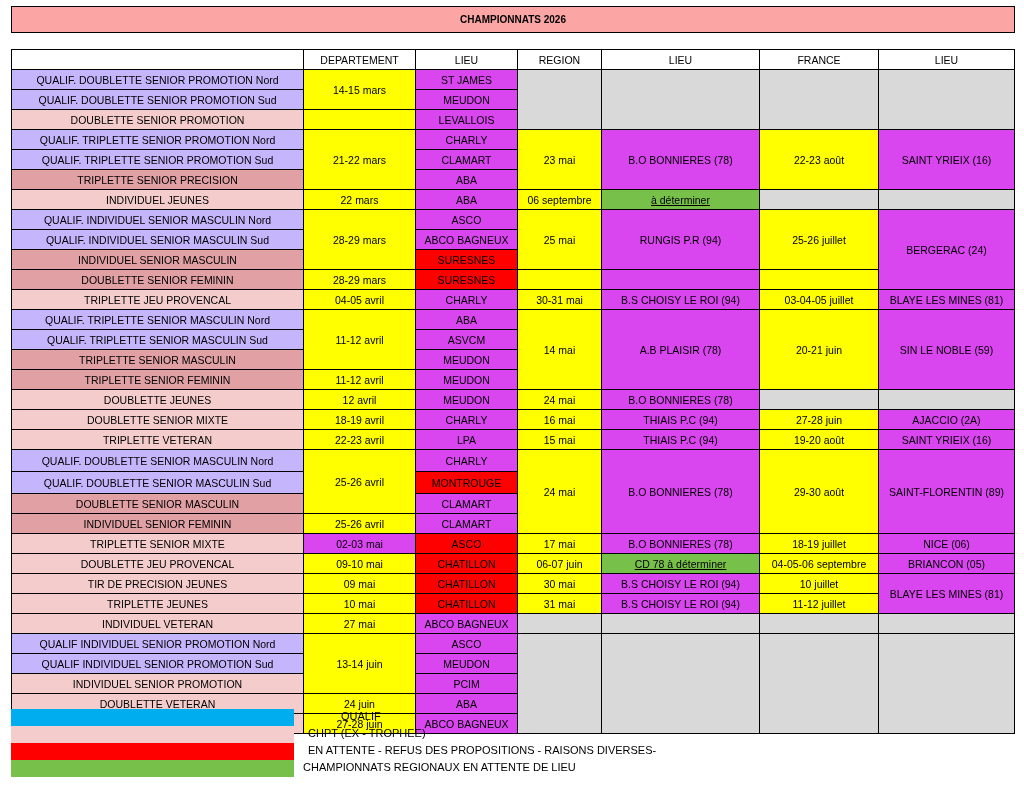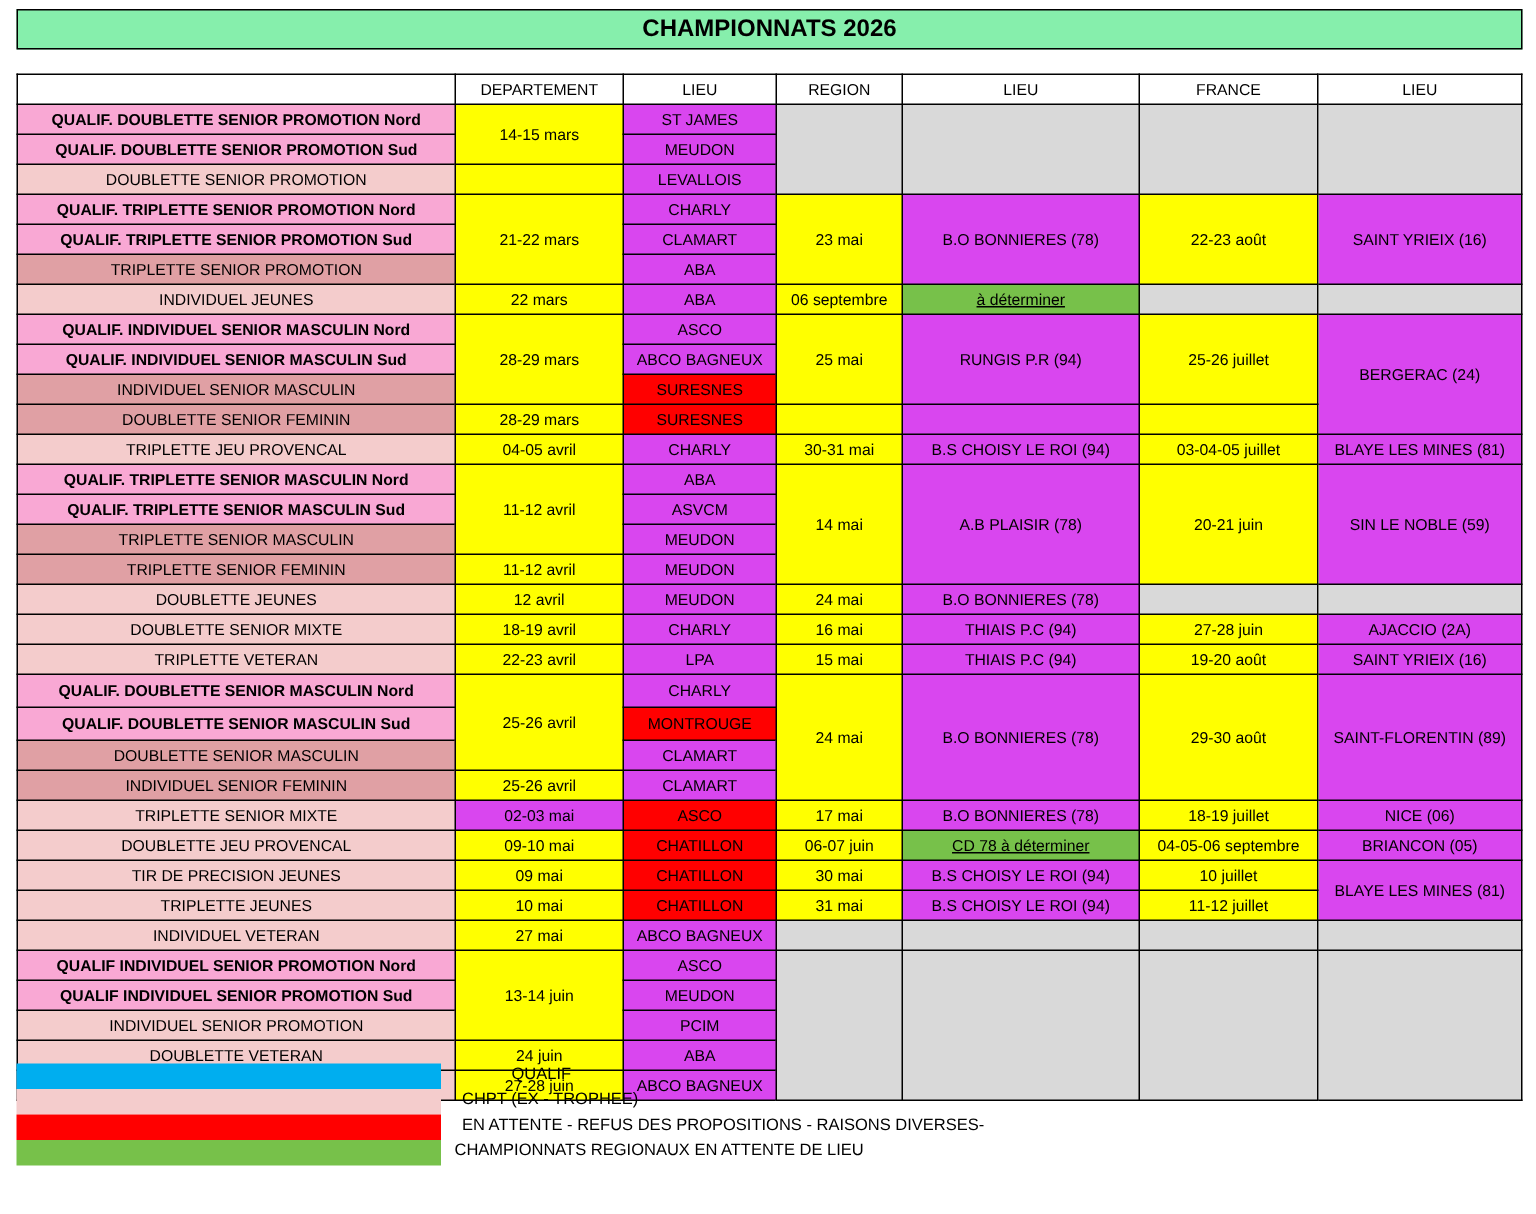--- a/index.html
+++ b/index.html
@@ -11,21 +11,21 @@
     color:#000000;
     overflow:hidden;
   }
   .page{position:relative;width:1024px;height:809px;}
 
   
   .title-bar{
     position:absolute;left:11px;top:6px;width:1002px;height:25px;
     border:1px solid #000;
     display:flex;align-items:center;justify-content:center;
-    font-weight:bold;font-size:16px;background:#86efac;
+    font-weight:bold;font-size:10px;background:#fca5a5;
   }
 
   
   table.sched{
     position:absolute;left:11px;top:49px;
     border-collapse:collapse;
     table-layout:fixed;
   }
   table.sched td, table.sched th{
     border:1px solid #000;
@@ -46,21 +46,21 @@
   col.c6{width:136px;}
 
   thead th{
     background:#ffffff;font-weight:normal;font-size:11px;height:21px;
   }
   th.blank{border:none;background:transparent;}
 
   td.lbl{text-align:left;padding-left:4px;font-size:10.5px;}
 
   
-  .c-qualif{background:#f9a8d4;font-weight:bold;}
+  .c-qualif{background:#c4b5fd;}
   .c-france{background:#E0A0A4;}
   .c-trophee{background:#F4CCCC;}
   .c-attente{background:#FF0000;color:#000;font-weight:normal;}
   .c-region{background:#77C14A;text-decoration:underline;}
   .c-yellow{background:#FFFF00;}
   .c-grey{background:#D9D9D9;}
   .c-white{background:#d946ef;}
 
   
   .legend{position:absolute;left:11px;top:709px;width:1002px;}
@@ -134,21 +134,21 @@
           <td class="c-yellow" rowspan="3">23 mai</td>
           <td class="c-white" rowspan="3">B.O BONNIERES (78)</td>
           <td class="c-yellow" rowspan="3">22-23 août</td>
           <td class="c-white" rowspan="3">SAINT YRIEIX (16)</td>
         </tr>
         <tr>
           <td class="lbl c-qualif">QUALIF. TRIPLETTE SENIOR PROMOTION Sud</td>
           <td class="c-white">CLAMART</td>
         </tr>
         <tr>
-          <td class="lbl c-france">TRIPLETTE SENIOR PROMOTION</td>
+          <td class="lbl c-france">TRIPLETTE SENIOR PRECISION</td>
           <td class="c-white">ABA</td>
         </tr>
         <tr>
           <td class="lbl c-trophee">INDIVIDUEL JEUNES</td>
           <td class="c-yellow">22 mars</td>
           <td class="c-white">ABA</td>
           <td class="c-yellow">06 septembre</td>
           <td class="c-region">à déterminer</td>
           <td class="c-grey"></td>
           <td class="c-grey"></td>

